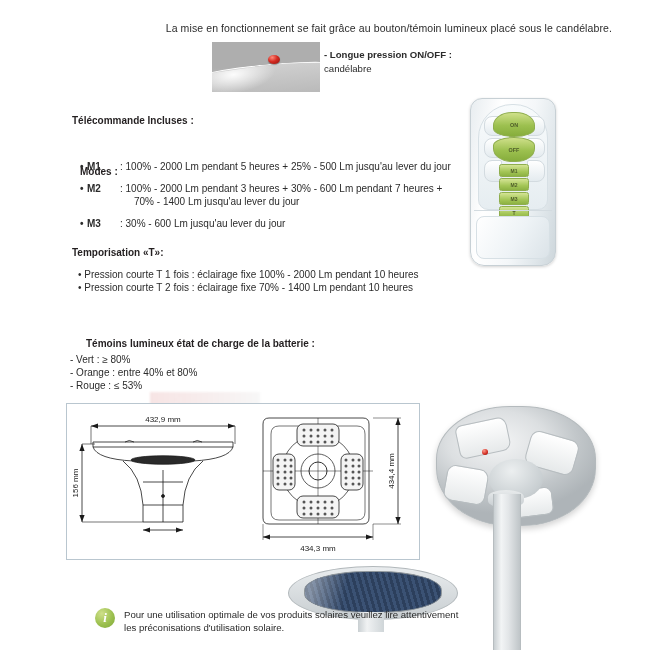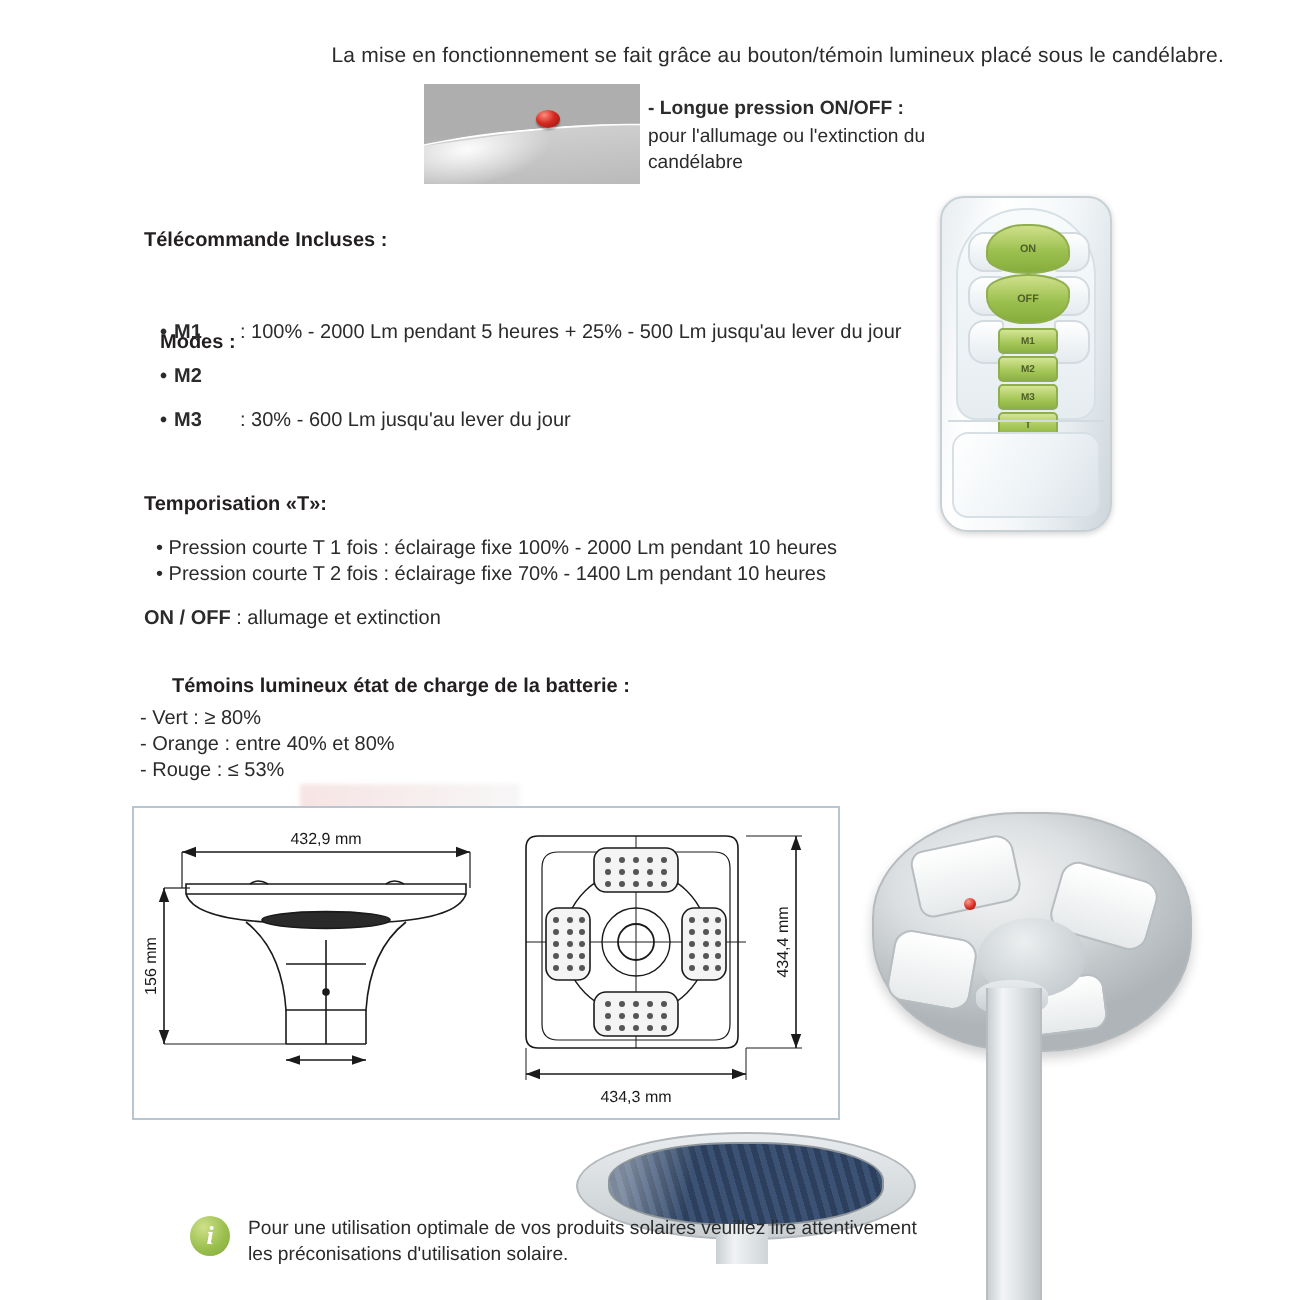--- a/index.html
+++ b/index.html
@@ -208,58 +208,58 @@
   <div class="intro">La mise en fonctionnement se fait grâce au bouton/témoin lumineux placé sous le candélabre.</div>
 
   <div class="photo-top">
     <div class="band"></div>
     <div class="sheen"></div>
     <div class="led"></div>
   </div>
 
   <div class="callout">
     <div class="hd">- Longue pression ON/OFF :</div>
-    <div>pour l'allumage ou l'extinction du</div>
     <div>candélabre</div>
   </div>
 
   <div class="h-sec" style="left:72px;top:115px;">Télécommande Incluses :</div>
   <div class="h-sec" style="left:80px;top:138px;margin-top:28px;">Modes :</div>
 
   <div class="blk" style="left:80px;top:160px;width:400px;">
     <div class="mrow">
       <div class="key">
         <span class="bullet">•</span><span>M1</span>
       </div>
       <div class="val">
         <div>: 100% - 2000 Lm pendant 5 heures + 25% - 500 Lm jusqu'au lever du jour</div>
       </div>
     </div>
     <div class="mrow">
       <div class="key">
         <span class="bullet">•</span><span>M2</span>
       </div>
+      <div class="val">
+        <div>: 100% - 2000 Lm pendant 3 heures + 30% - 600 Lm pendant 7 heures +</div>
+        <div style="margin-left:14px;">70% - 1400 Lm jusqu'au lever du jour</div>
+      </div>
     </div>
     <div class="mrow">
       <div class="key">
         <span class="bullet">•</span><span>M3</span>
       </div>
       <div class="val">
         <div>: 30% - 600 Lm jusqu'au lever du jour</div>
       </div>
     </div>
   </div>
 
   <div class="h-sec" style="left:72px;top:247px;">Temporisation «T»:</div>
   <div class="blk" style="left:78px;top:268px;width:420px;">
     <div class="li">• Pression courte T 1 fois : éclairage fixe 100% -  2000 Lm pendant 10 heures</div>
     <div class="li">• Pression courte T 2 fois : éclairage fixe 70% -  1400 Lm pendant 10 heures</div>
-  </div>
-  <div class="blk" style="left:72px;top:303px;">
-    <span style="font-weight:bold;">ON / OFF</span><span> : allumage et extinction</span>
   </div>
 
   <div class="h-sec" style="left:70px;top:338px;margin-left:16px;">Témoins lumineux état de charge de la batterie :</div>
   <div class="blk" style="left:70px;top:353px;">
     <div>- Vert : ≥ 80%</div>
     <div>- Orange : entre 40% et 80%</div>
     <div>- Rouge : ≤ 53%</div>
   </div>
 
   <div class="remote">

